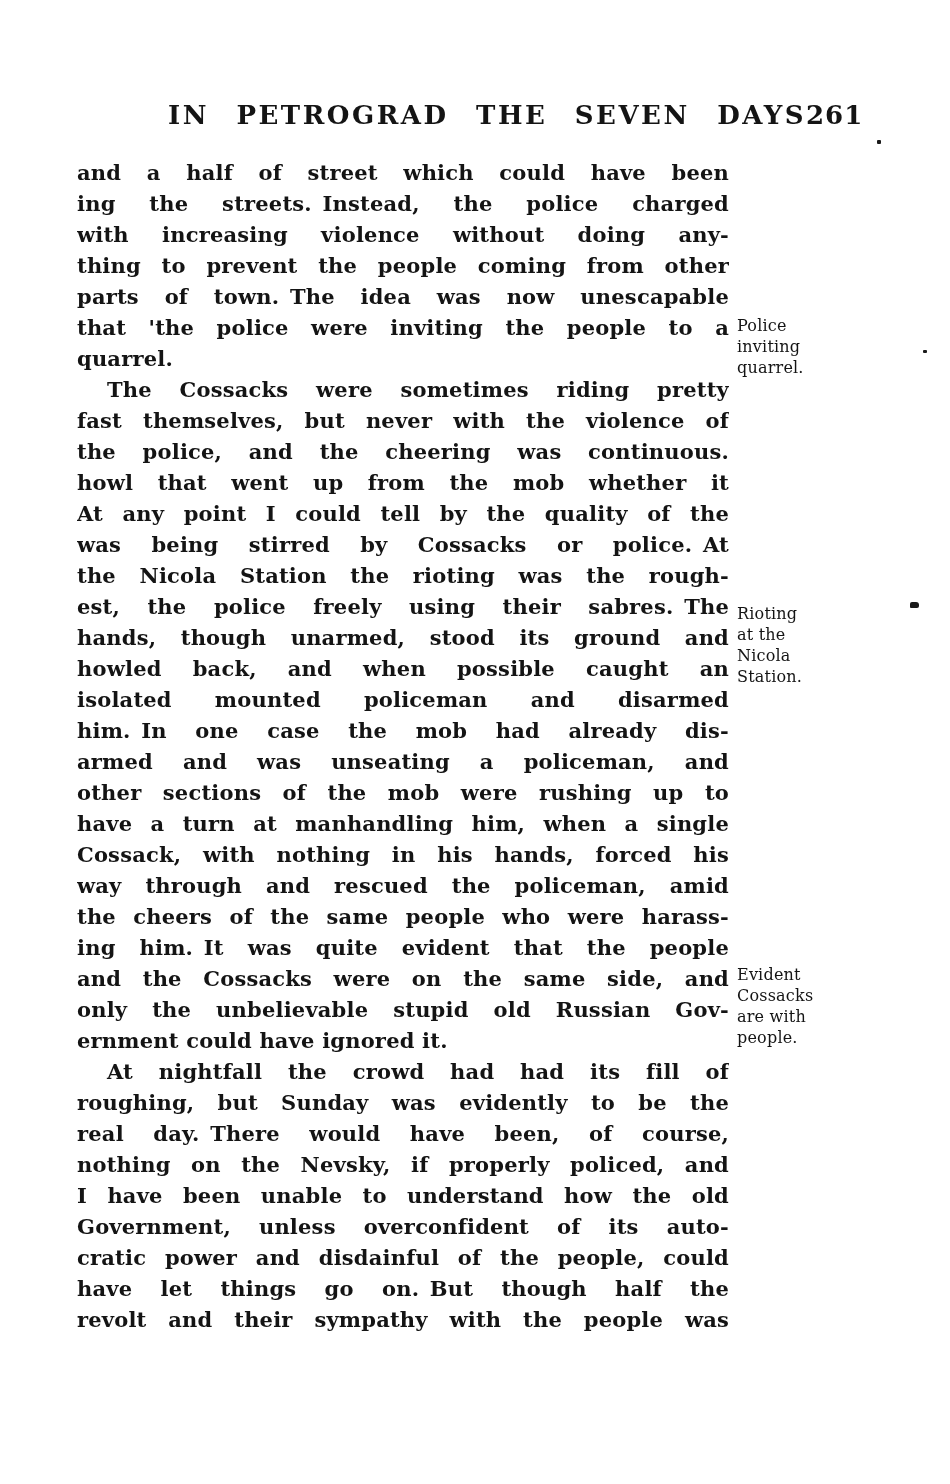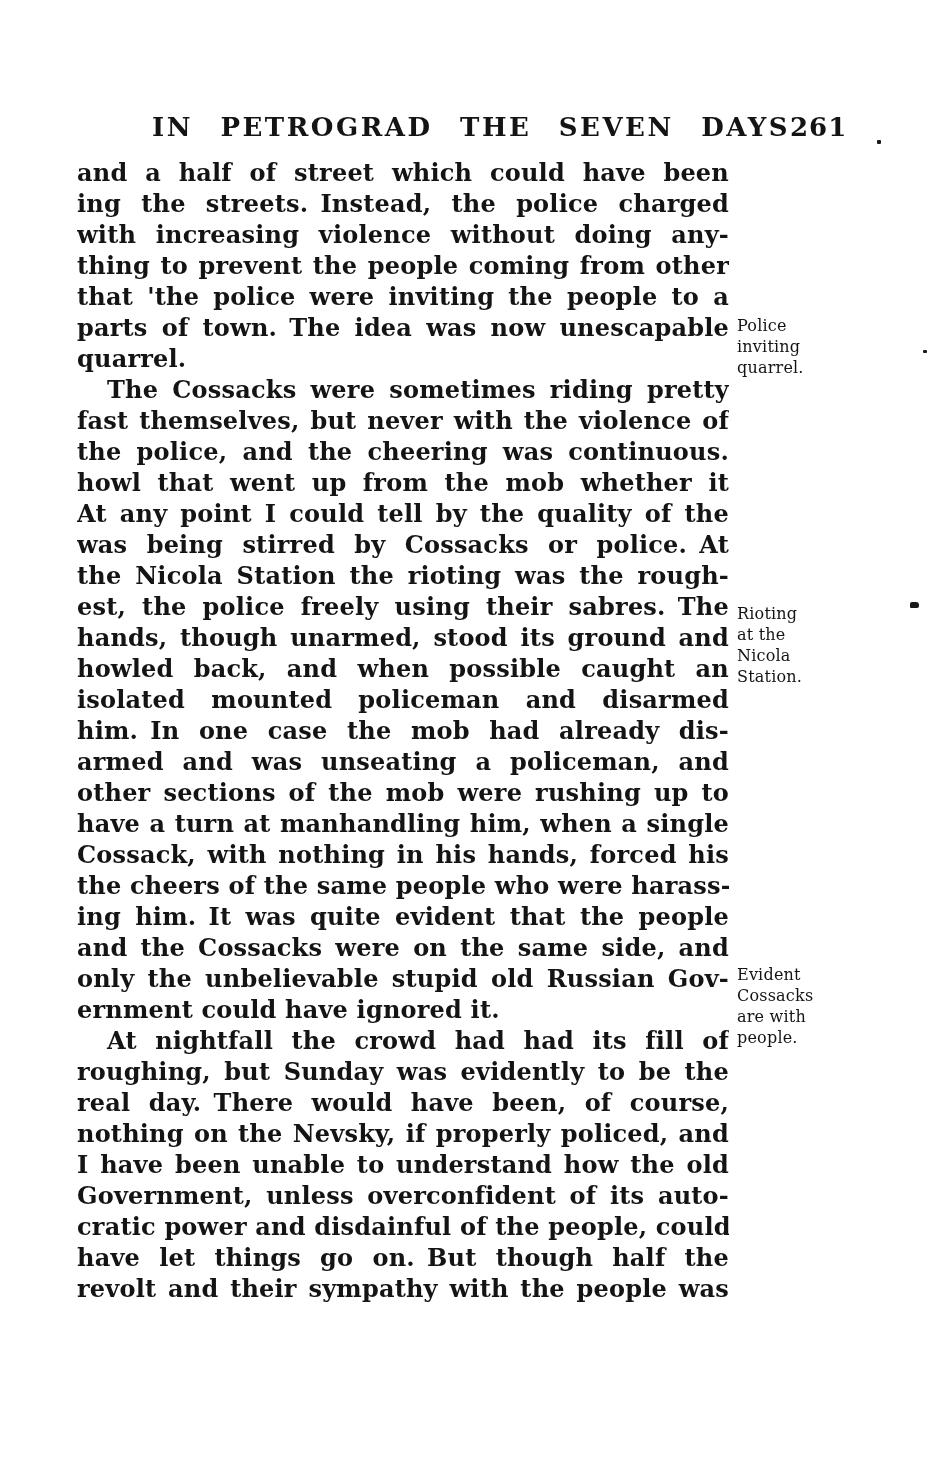--- a/index.html
+++ b/index.html
@@ -11,35 +11,35 @@
     font-family: "DejaVu Serif", "Liberation Serif", serif;
     color: #141414;
   }
   .page {
     position: absolute; inset: 0;
     background: #ffffff;
   }
   
   .header {
     position: absolute;
-    left: 152px; top: 100px; width: 693px;
-    display: flex; justify-content: space-between; align-items: flex-end;
+    left: 168px; top: 100px; width: 693px;
+    display: flex; justify-content: space-between; align-items: center;
     font-size: 26px; font-weight: 700;
     letter-spacing: 2.5px; word-spacing: 16px;
     white-space: nowrap;
   }
-  .header .pagenum { letter-spacing: 1px; margin-top: 12px; }
+  .header .pagenum { letter-spacing: 1px; }
   
   .body-text {
     position: absolute;
     left: 77px; top: 157px; width: 652px;
   }
   .line {
     height: 31px; line-height: 31px;
-    font-size: 24px; font-weight: 700;
+    font-size: 21px; font-weight: 700;
     letter-spacing: 0.2px;
     text-align: justify;
     text-align-last: justify;
     overflow: hidden;
     white-space: nowrap;
   }
   .line.end { text-align-last: left; }
   .line.indent { padding-left: 30px; }
   
   .note {
@@ -65,39 +65,40 @@
   <header class="header">
     <span>IN PETROGRAD THE SEVEN DAYS</span>
     <span class="pagenum">261</span>
   </header>
 
   <main class="body-text">
       <div class="line">and a half of street which could have been</div>
       <div class="line">ing the streets. Instead, the police charged</div>
       <div class="line">with increasing violence without doing any-</div>
       <div class="line">thing to prevent the people coming from other</div>
+      <div class="line">parts of town. The idea was now unescapable</div>
       <div class="line">that 'the police were inviting the people to a</div>
-      <div class="line">parts of town. The idea was now unescapable</div>
       <div class="line end">quarrel.</div>
       <div class="line indent">The Cossacks were sometimes riding pretty</div>
       <div class="line">fast themselves, but never with the violence of</div>
       <div class="line">the police, and the cheering was continuous.</div>
       <div class="line">howl that went up from the mob whether it</div>
       <div class="line">At any point I could tell by the quality of the</div>
       <div class="line">was being stirred by Cossacks or police. At</div>
       <div class="line">the Nicola Station the rioting was the rough-</div>
       <div class="line">est, the police freely using their sabres. The</div>
       <div class="line">hands, though unarmed, stood its ground and</div>
       <div class="line">howled back, and when possible caught an</div>
       <div class="line">isolated mounted policeman and disarmed</div>
       <div class="line">him. In one case the mob had already dis-</div>
       <div class="line">armed and was unseating a policeman, and</div>
       <div class="line">other sections of the mob were rushing up to</div>
       <div class="line">have a turn at manhandling him, when a single</div>
       <div class="line">Cossack, with nothing in his hands, forced his</div>
+      <div class="line">way through and rescued the policeman, amid</div>
       <div class="line">the cheers of the same people who were harass-</div>
       <div class="line">ing him. It was quite evident that the people</div>
       <div class="line">and the Cossacks were on the same side, and</div>
       <div class="line">only the unbelievable stupid old Russian Gov-</div>
       <div class="line end">ernment could have ignored it.</div>
       <div class="line indent">At nightfall the crowd had had its fill of</div>
       <div class="line">roughing, but Sunday was evidently to be the</div>
       <div class="line">real day. There would have been, of course,</div>
       <div class="line">nothing on the Nevsky, if properly policed, and</div>
       <div class="line">I have been unable to understand how the old</div>

